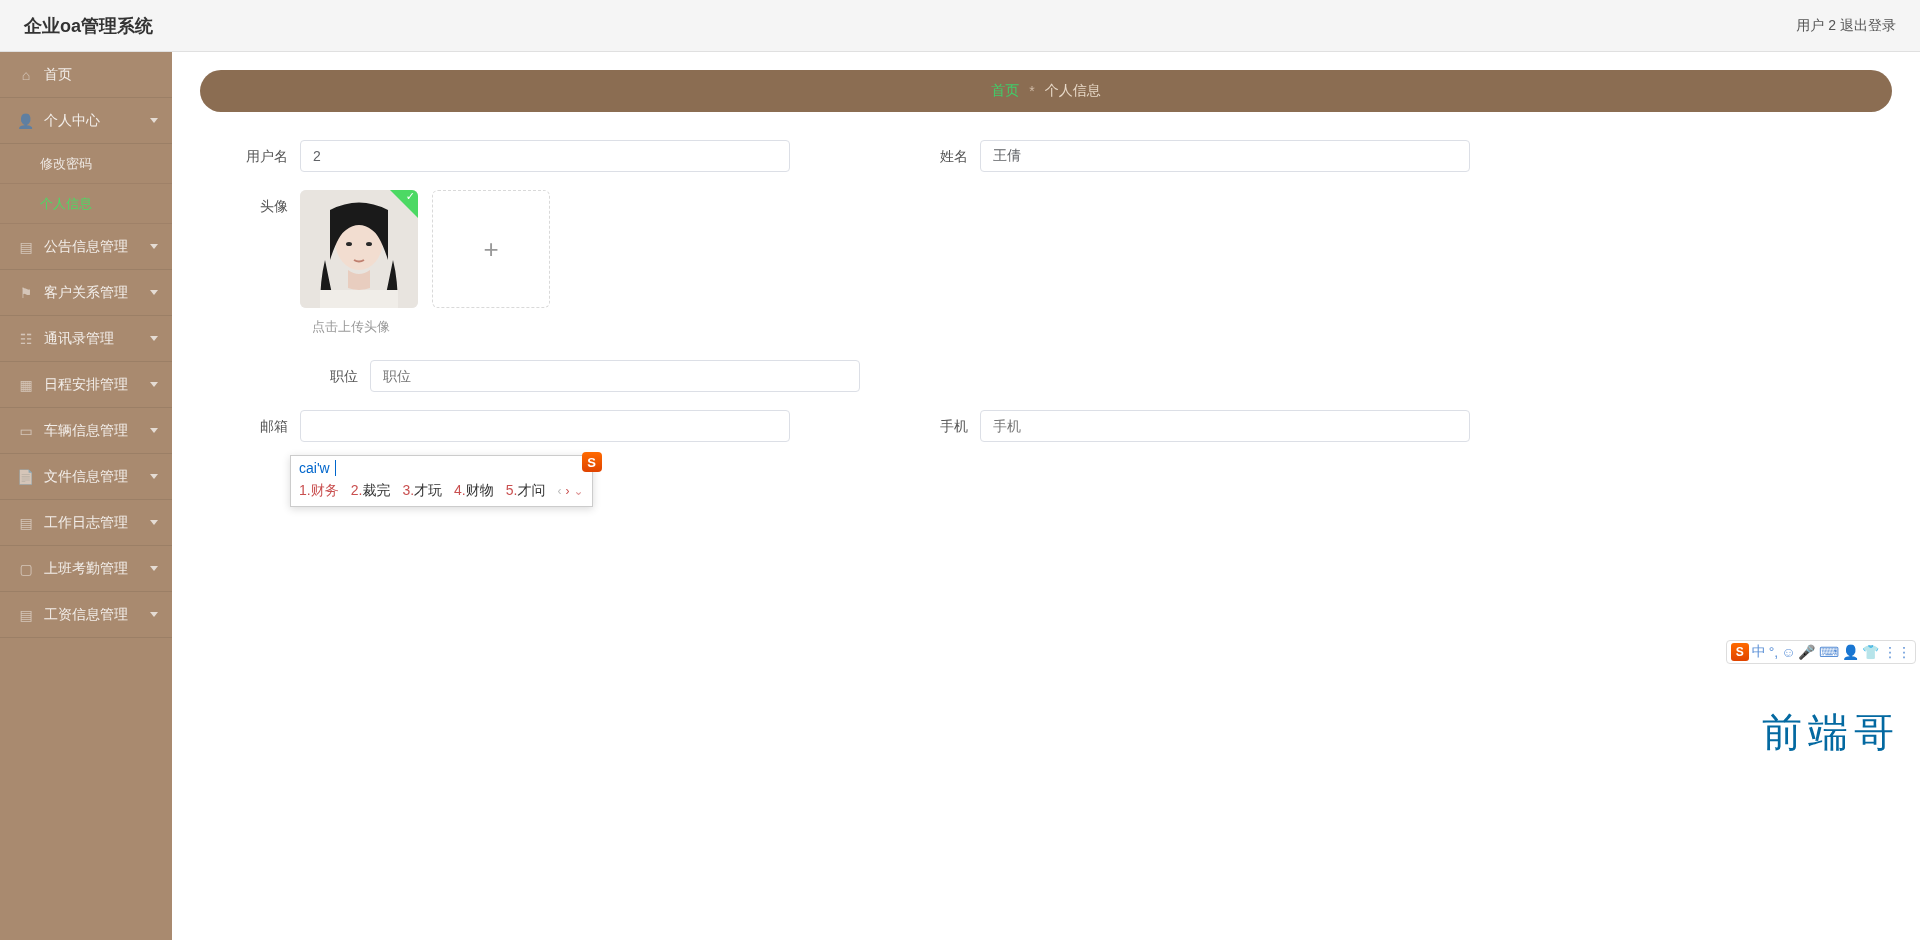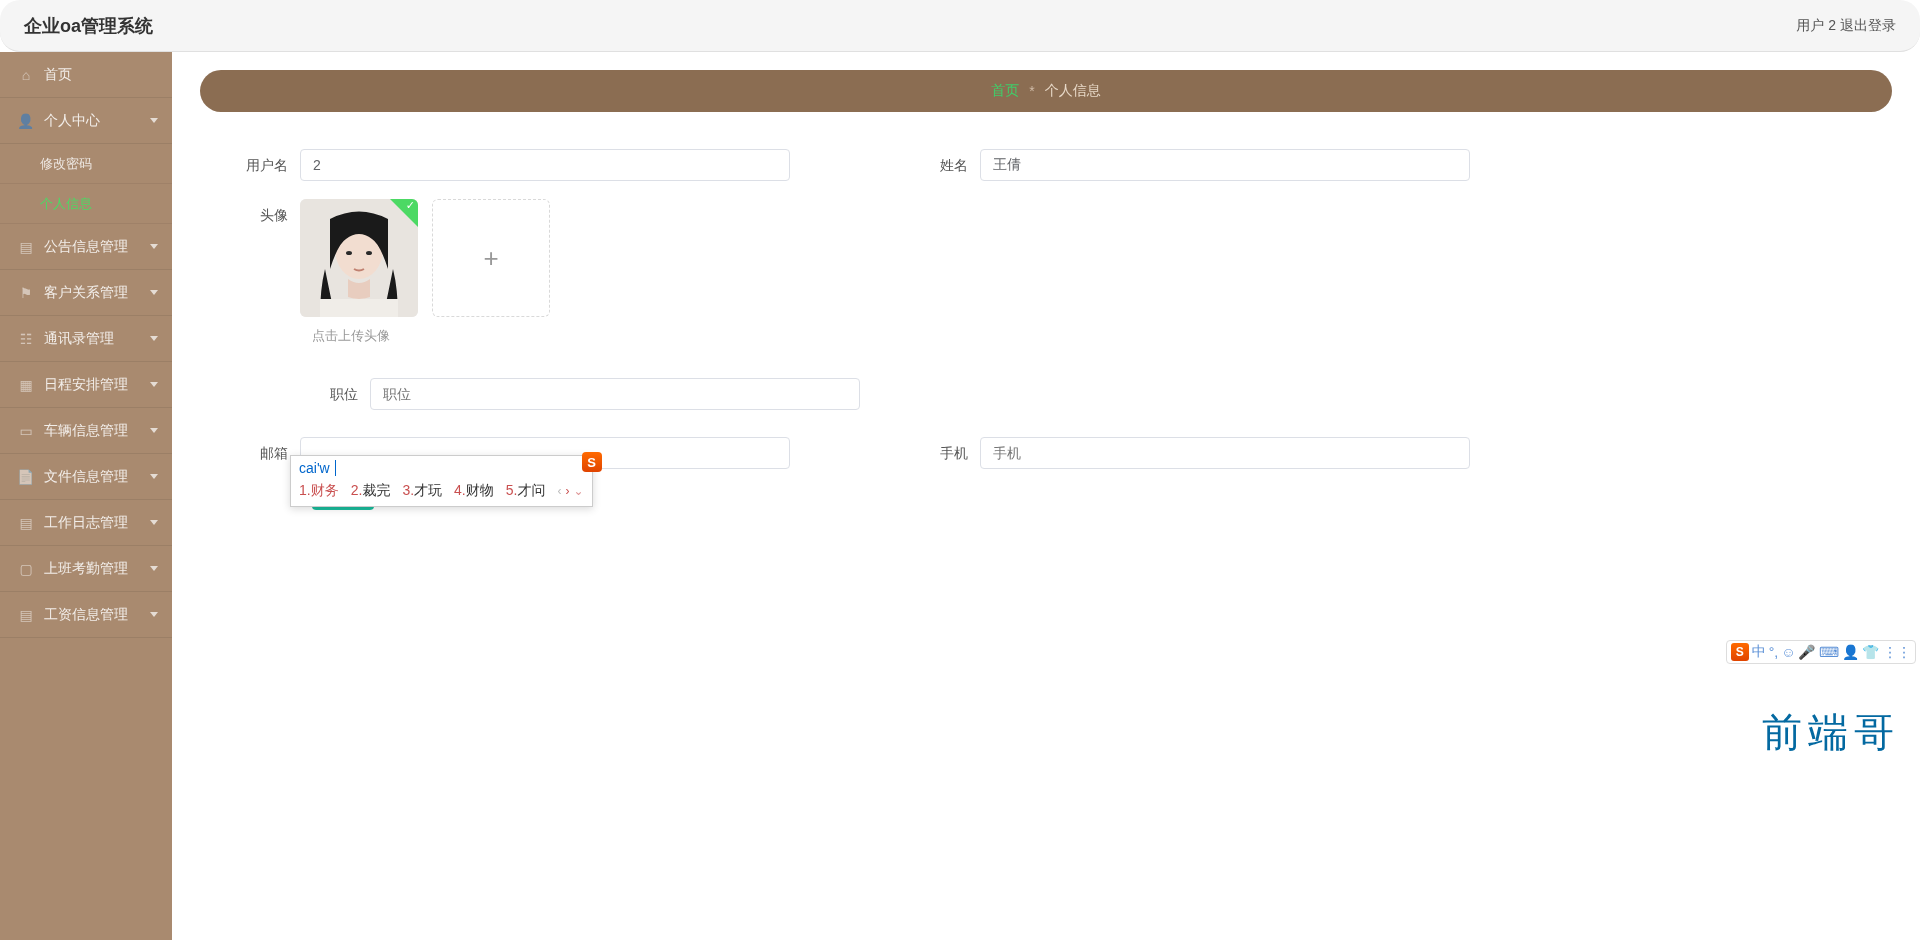--- a/index.html
+++ b/index.html
@@ -1,39 +1,39 @@
 <!DOCTYPE html>
 <html><head>
 <meta charset="utf-8">
 <style>
 * { margin: 0; padding: 0; box-sizing: border-box; }
 body { font-family: "Microsoft YaHei", Arial, sans-serif; font-size: 14px; color: #333; background: #fff; width: 1920px; height: 940px; overflow: hidden; position: relative; }
 
-.header { height: 52px; background: #f5f5f5; display: flex; align-items: center; justify-content: space-between; padding: 0 24px; border-bottom: 1px solid #e0e0e0; border-radius: 20px; }
+.header { height: 52px; background: #f5f5f5; display: flex; align-items: center; justify-content: space-between; padding: 0 24px; border-bottom: 1px solid #e0e0e0; }
 .header-title { font-size: 18px; font-weight: bold; color: #333; }
 .header-right { display: flex; gap: 4px; color: #555; font-size: 14px; }
 .header-right span { cursor: pointer; }
 
 .container { display: flex; height: calc(940px - 52px); }
 .sidebar { width: 172px; background: #a98a6f; display: flex; flex-direction: column; }
 .sidebar-item { height: 46px; display: flex; align-items: center; padding: 0 18px; color: rgba(255,255,255,0.85); font-size: 14px; cursor: pointer; border-bottom: 1px solid rgba(0,0,0,0.08); position: relative; }
 .sidebar-item.has-children::after { content: ""; position: absolute; right: 14px; width: 0; height: 0; border-left: 4px solid transparent; border-right: 4px solid transparent; border-top: 5px solid rgba(255,255,255,0.7); }
 .sidebar-item .icon { width: 16px; height: 16px; margin-right: 10px; opacity: 0.6; display: inline-flex; align-items: center; justify-content: center; }
 .sidebar-sub { height: 40px; display: flex; align-items: center; padding-left: 40px; color: rgba(255,255,255,0.8); font-size: 13px; cursor: pointer; border-bottom: 1px solid rgba(0,0,0,0.06); }
 .sidebar-sub.active { color: #4cd964; }
 
 .main { flex: 1; padding: 18px 28px; background: #fff; overflow: auto; }
 .breadcrumb-bar { background: #8b6d52; color: #fff; height: 42px; border-radius: 22px; display: flex; align-items: center; justify-content: center; gap: 10px; font-size: 14px; }
 .breadcrumb-bar .home-link { color: #3fcf6a; cursor: pointer; }
 .breadcrumb-bar .sep { color: #d0bca8; }
 .breadcrumb-bar .current { color: #e8d9c8; }
 
 .form { margin-top: 28px; padding: 0 40px; }
 .form-row { display: flex; gap: 60px; margin-bottom: 18px; }
-.form-group { display: flex; align-items: flex-start; margin-top: 9px; }
+.form-group { display: flex; align-items: flex-start; }
 .form-label { width: 60px; text-align: right; padding-right: 12px; padding-top: 8px; color: #555; font-size: 14px; flex-shrink: 0; }
 .form-input { height: 32px; border: 1px solid #dcdfe6; border-radius: 4px; padding: 0 12px; font-size: 14px; color: #606266; outline: none; }
 .form-input.w490 { width: 490px; }
 .form-input.focused { border-color: #1abc9c; }
 .form-select { width: 175px; height: 32px; border: 1px solid #dcdfe6; border-radius: 4px; padding: 0 12px; display: flex; align-items: center; justify-content: space-between; cursor: pointer; color: #606266; }
 .form-select .caret { width: 0; height: 0; border-left: 4px solid transparent; border-right: 4px solid transparent; border-top: 5px solid #c0c4cc; }
 
 .avatar-row { display: flex; align-items: flex-start; margin-bottom: 10px; }
 .avatar-container { display: flex; gap: 14px; }
 .avatar-box { width: 118px; height: 118px; border-radius: 6px; position: relative; overflow: hidden; background: #eee; }

